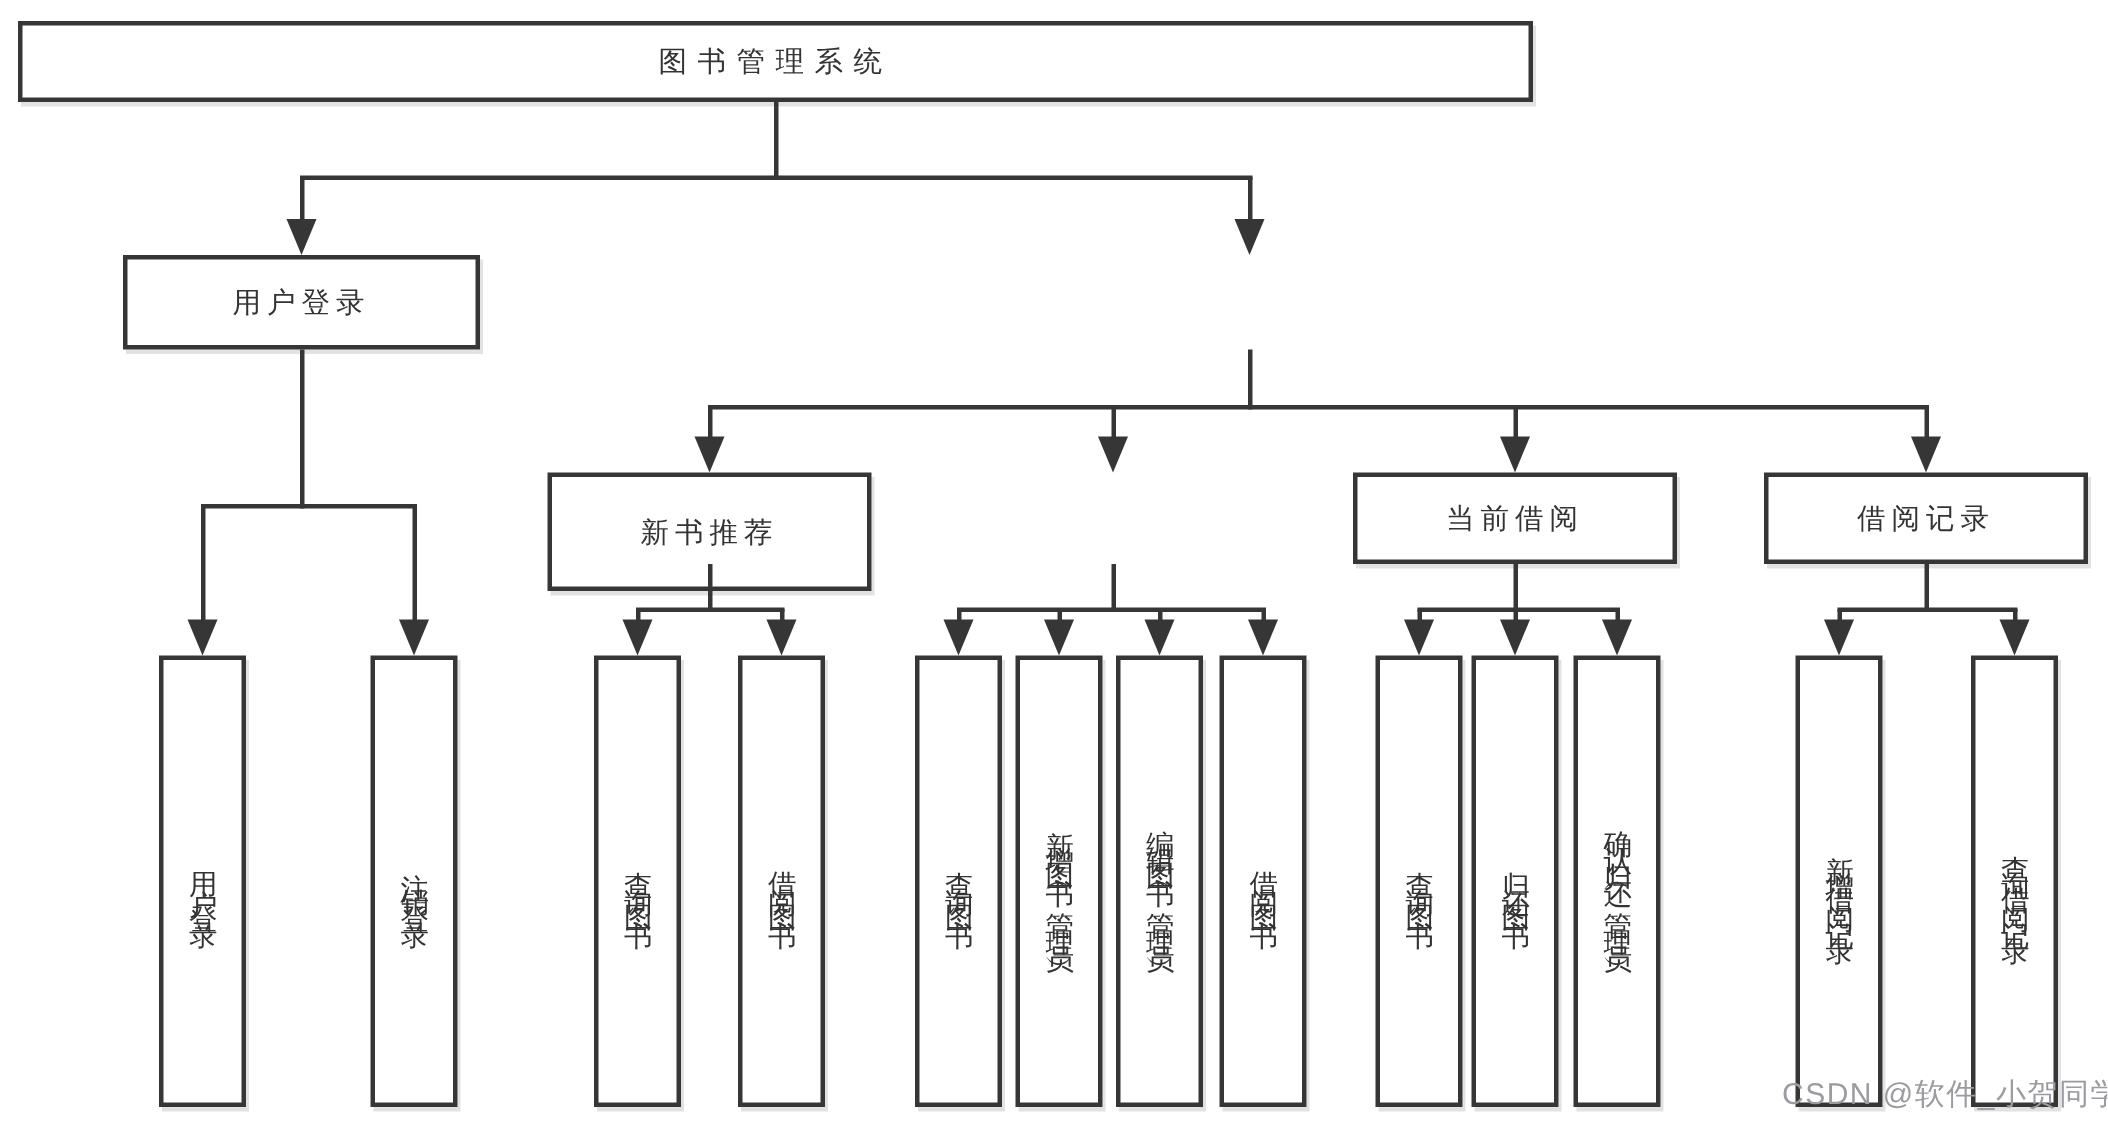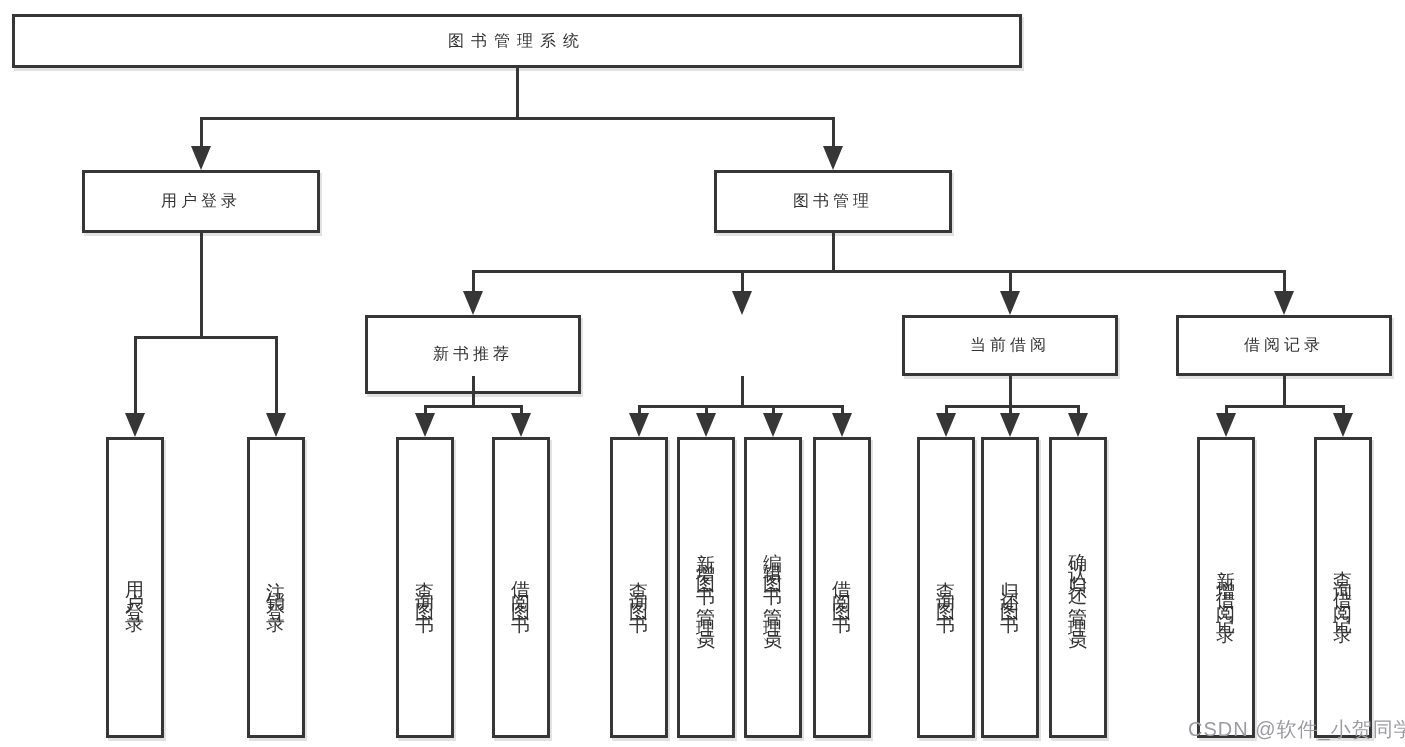--- a/index.html
+++ b/index.html
@@ -12,21 +12,21 @@
   .canvas{
     position:relative;width:1405px;height:747px;background:var(--background);
     font-family:"Liberation Sans","DejaVu Sans",sans-serif;overflow:hidden;
   }
   .box{
     position:absolute;box-sizing:border-box;background:#fff;
     border:3px solid var(--line);color:var(--text);
     display:flex;align-items:center;justify-content:center;
     box-shadow:2px 3px 0 rgba(150,150,150,.28);
   }
-  .box.h{font-size:16px;letter-spacing:4px;white-space:nowrap;}
+  .box.h{font-size:19px;letter-spacing:4px;white-space:nowrap;}
   .box.h.title{letter-spacing:7px;}
   .box.v{
     writing-mode:vertical-lr;text-orientation:mixed;
     font-size:19px;letter-spacing:11px;line-height:1;
   }
   .cl{position:absolute;background:var(--line);}
   .arr{
     position:absolute;width:0;height:0;
     border-left:10px solid transparent;border-right:10px solid transparent;
     border-top:24px solid var(--line);
@@ -37,21 +37,20 @@
   }
 </style>
 </head>
 <body>
 
 <div class="canvas" id="canvas">
 
   <div class="box h title" style="left:12px;top:14px;width:1010px;height:54px">图书管理系统</div>
 
   <div class="box h" style="left:82px;top:170px;width:238px;height:63px">用户登录</div>
-  <div class="box h" style="left:714px;top:170px;width:238px;height:63px">图书管理</div>
 
   <div class="box h" style="left:365px;top:315px;width:216px;height:79px">新书推荐</div>
   <div class="box h" style="left:902px;top:315px;width:216px;height:61px">当前借阅</div>
   <div class="box h" style="left:1176px;top:315px;width:216px;height:61px">借阅记录</div>
 
   <div class="box v" style="left:106px;top:437px;width:58px;height:301px">用户登录</div>
   <div class="box v" style="left:247px;top:437px;width:58px;height:301px">注销登录</div>
   <div class="box v" style="left:396px;top:437px;width:58px;height:301px">查询图书</div>
   <div class="box v" style="left:492px;top:437px;width:58px;height:301px">借阅图书</div>
   <div class="box v" style="left:610px;top:437px;width:58px;height:301px">查询图书</div>

